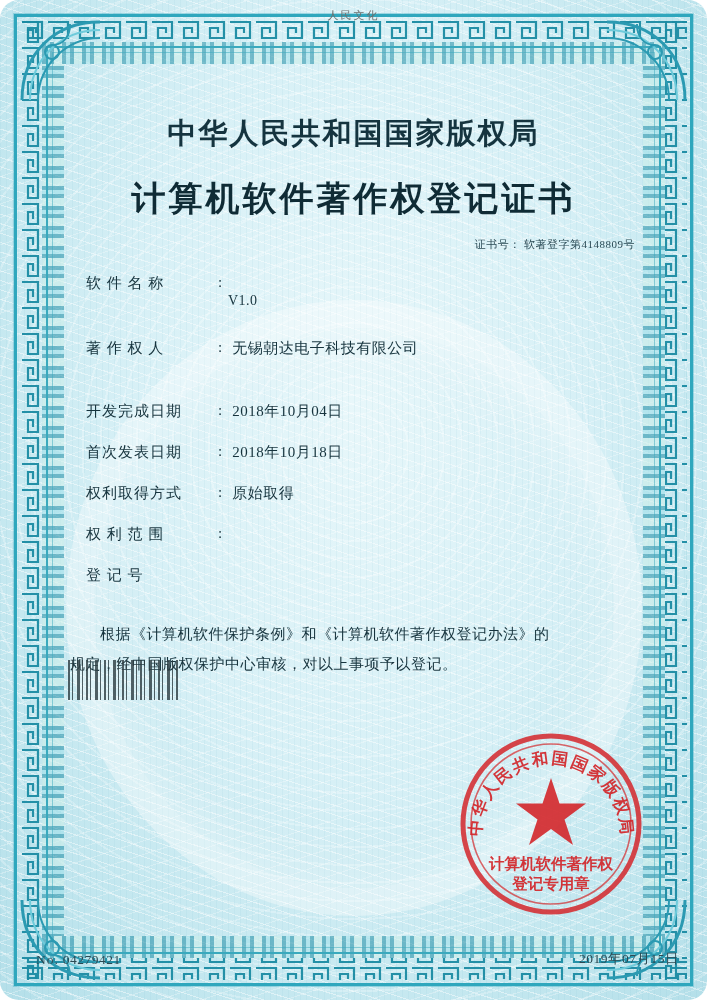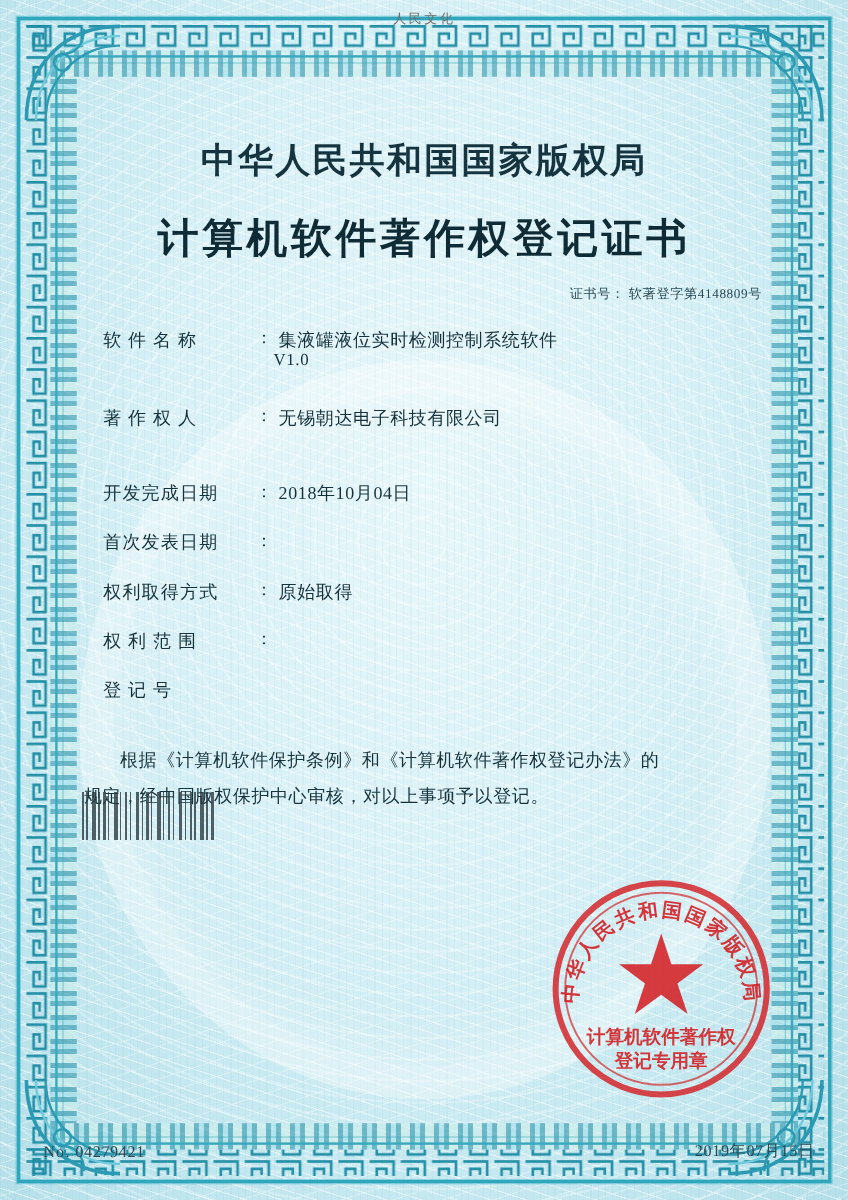--- a/index.html
+++ b/index.html
@@ -14,20 +14,21 @@
     overflow: hidden;
   }
 
   .certificate {
     position: relative;
     width: 707px;
     height: 1000px;
     background:
       radial-gradient(ellipse at 50% 40%, #e8f7fa 0%, #d7f0f6 45%, #c3e7ef 75%, #b4dfe9 100%);
     overflow: hidden;
+    border-radius: 19px;
   }
 
   
   .paper-pattern {
     position: absolute;
     inset: 0;
     background-image:
       repeating-linear-gradient(18deg, rgba(255,255,255,0.55) 0px, rgba(255,255,255,0.55) 1px, rgba(255,255,255,0) 1px, rgba(255,255,255,0) 9px),
       repeating-linear-gradient(-18deg, rgba(255,255,255,0.35) 0px, rgba(255,255,255,0.35) 1px, rgba(255,255,255,0) 1px, rgba(255,255,255,0) 13px),
       repeating-radial-gradient(circle at 50% 45%, rgba(255,255,255,0.30) 0px, rgba(255,255,255,0.30) 2px, rgba(255,255,255,0) 2px, rgba(255,255,255,0) 18px);
@@ -312,21 +313,20 @@
 
     <div class="main-title">计算机软件著作权登记证书</div>
 
     <div class="cert-no">证书号： 软著登字第4148809号</div>
 
     <div class="fields">
 
       <div class="field-row">
         <div class="field-label spread">软 件 名 称</div>
         <div class="field-colon">:</div>
-        <div class="field-value">集液罐液位实时检测控制系统软件</div>
       </div>
       <div class="field-row">
         <div class="field-label"></div>
         <div class="field-colon"></div>
         <div class="field-value small">V1.0</div>
       </div>
 
       <div class="gap-lg"></div>
 
       <div class="field-row">
@@ -342,20 +342,21 @@
         <div class="field-label">开发完成日期</div>
         <div class="field-colon">:</div>
         <div class="field-value">2018年10月04日</div>
       </div>
 
       <div class="gap-md"></div>
 
       <div class="field-row">
         <div class="field-label">首次发表日期</div>
         <div class="field-colon">:</div>
+        <div class="field-value">2018年10月18日</div>
       </div>
 
       <div class="gap-md"></div>
 
       <div class="field-row">
         <div class="field-label">权利取得方式</div>
         <div class="field-colon">:</div>
         <div class="field-value">原始取得</div>
       </div>
 

